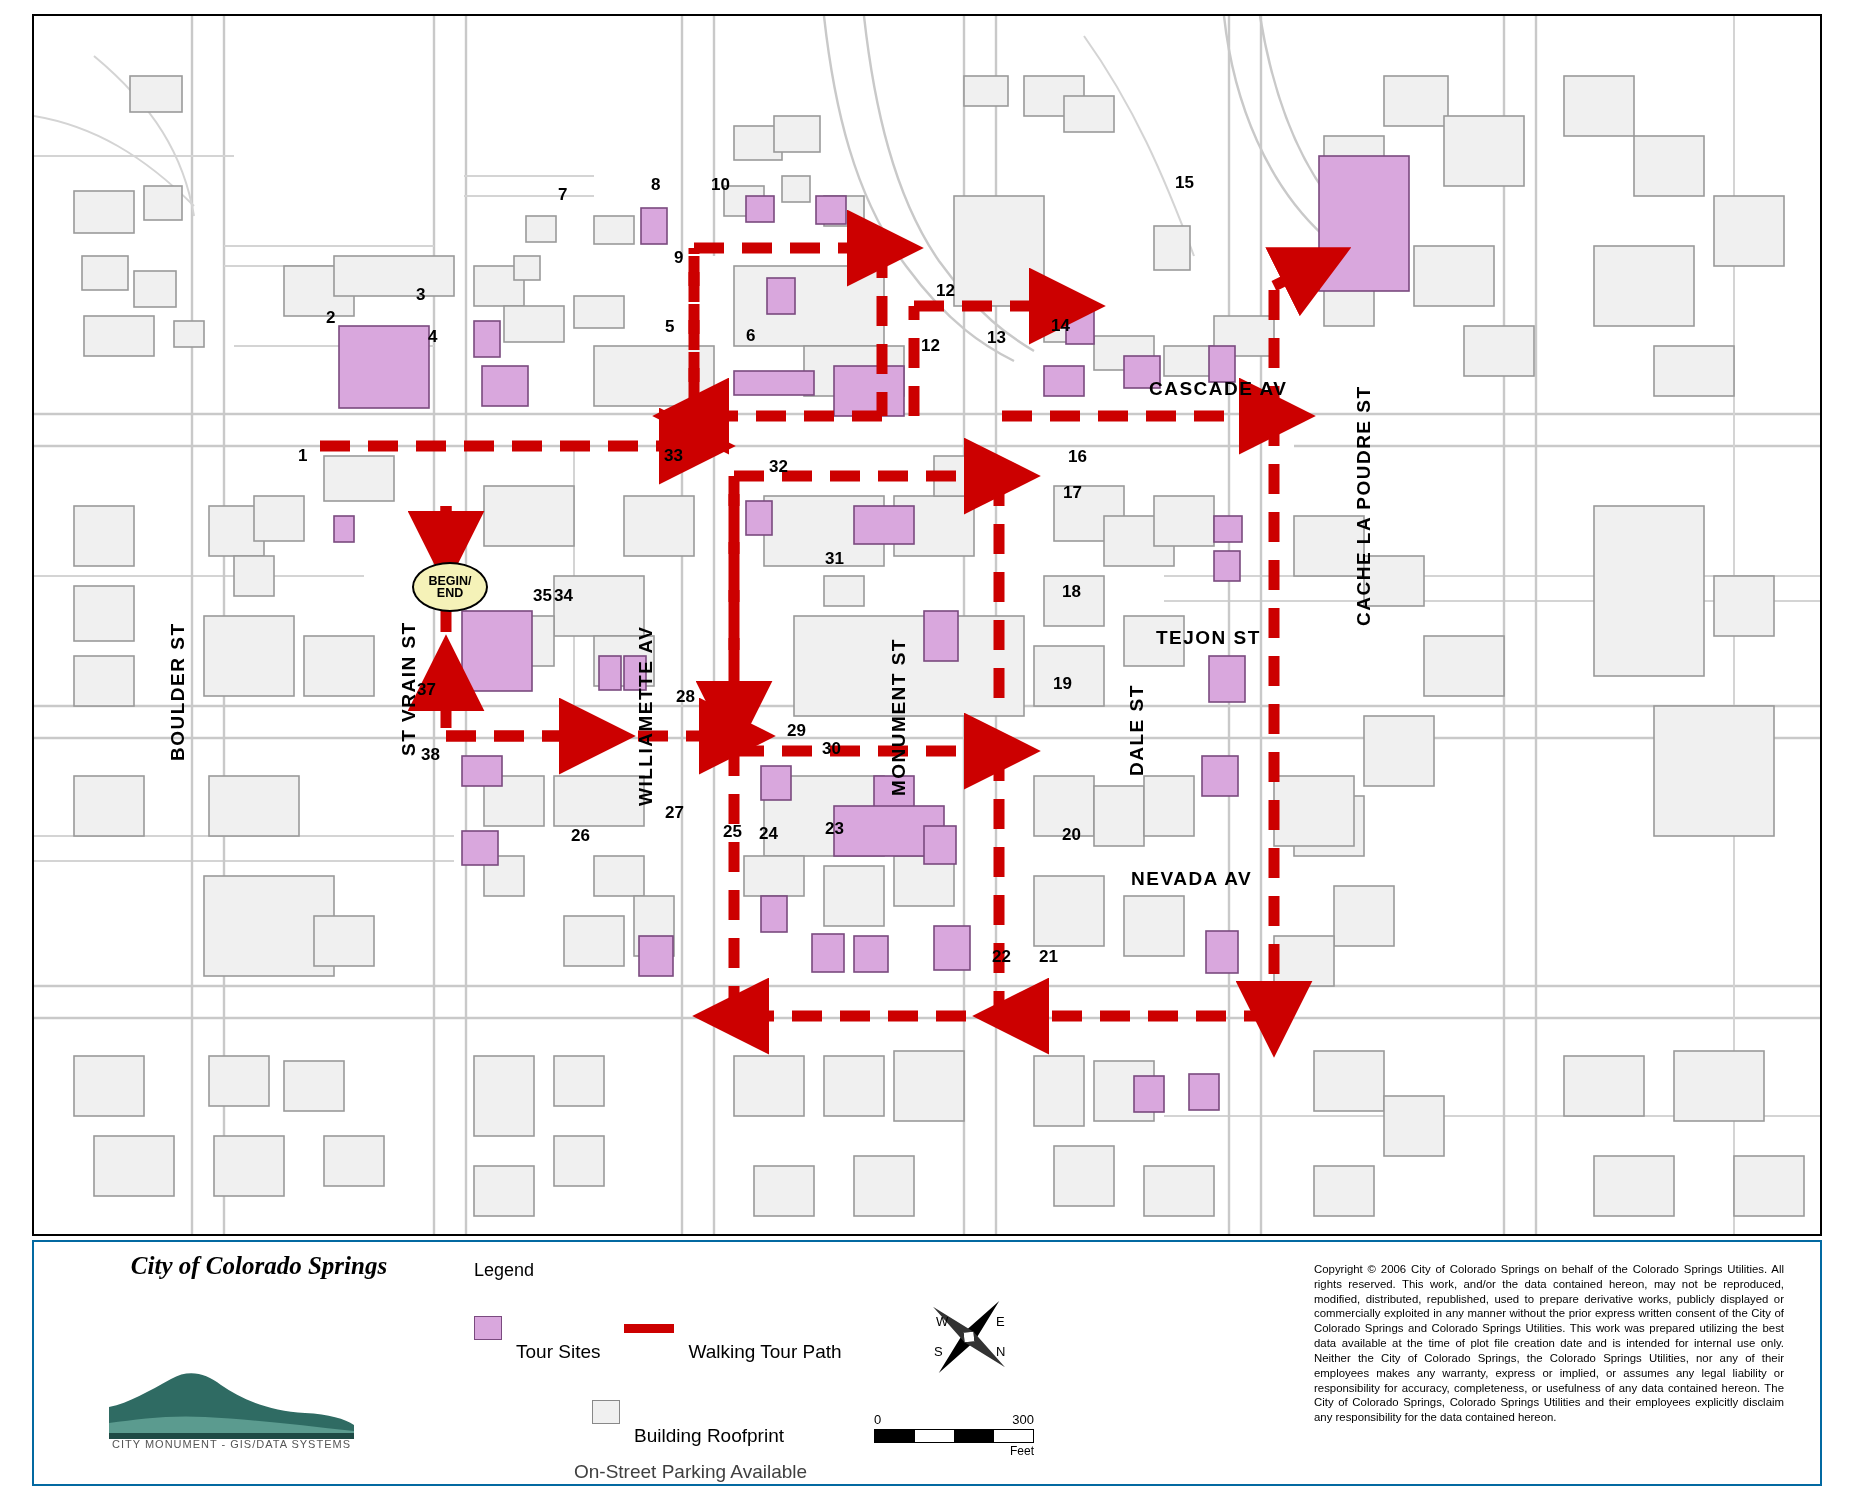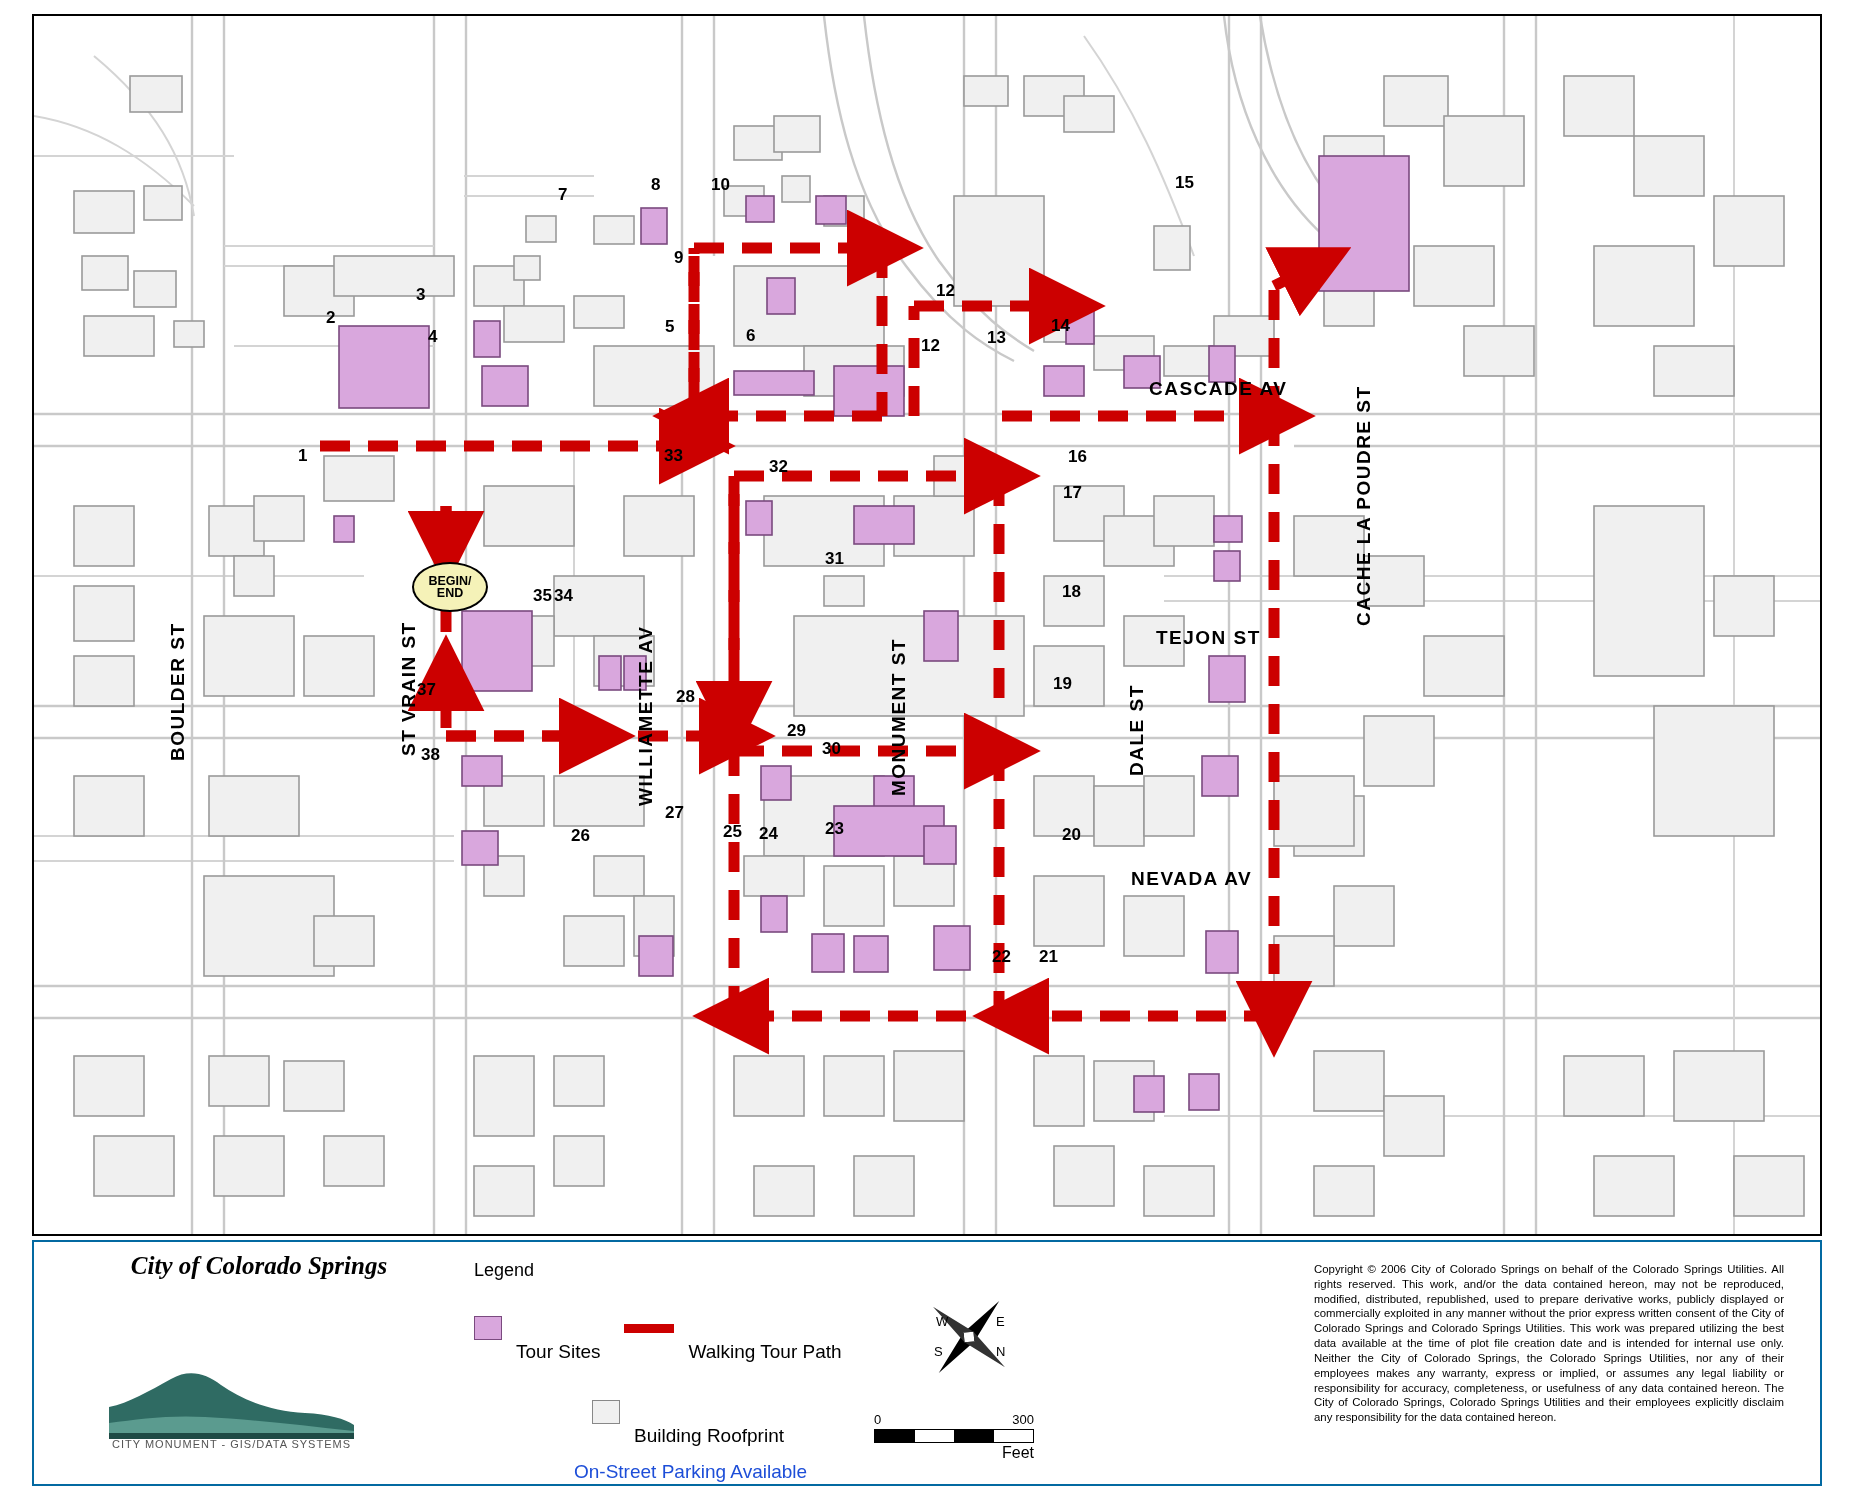--- a/index.html
+++ b/index.html
@@ -17,27 +17,27 @@
   .title-main{font-size:26px;font-weight:bold;color:#000;line-height:1.25;margin-top:3px;}
   .logo-wrap{position:absolute;left:75px;top:125px;width:245px;height:72px;}
   .logo-caption{position:absolute;left:78px;top:196px;font-size:11px;letter-spacing:1px;color:#555;}
   .legend-block{position:absolute;left:440px;top:18px;width:400px;}
   .legend-title{font-size:18px;font-weight:normal;color:#000;margin-bottom:12px;}
   .legend-row{display:flex;align-items:center;gap:14px;margin-bottom:14px;}
   .legend-label{font-size:19px;color:#000;margin-top:48px;}
   .sw-site{width:26px;height:22px;background:#d9a7dd;border:1.5px solid #7a4a7f;}
   .sw-path{width:50px;height:9px;background:#cc0000;}
   .sw-roof{width:26px;height:22px;background:#f0f0f0;border:1.5px solid #888;}
-  .legend-parking{font-size:19px;color:#1d4ed8;margin-top:6px;margin-left:30px;}
+  .legend-parking{font-size:19px;color:#404040;margin-top:6px;margin-left:30px;}
   .compass{position:absolute;left:880px;top:40px;width:110px;height:110px;}
   .scalebar{position:absolute;left:840px;top:170px;width:160px;}
   .scale-nums{display:flex;justify-content:space-between;font-size:13px;color:#000;}
   .scale-bar-img{display:flex;height:12px;border:1px solid #000;margin-top:2px;}
   .scale-seg{flex:1;}
-  .scale-feet{font-size:16px;text-align:right;margin-top:1px;}
+  .scale-feet{font-size:12px;text-align:right;margin-top:1px;}
   .copyright{position:absolute;left:1280px;top:20px;width:470px;font-size:11.4px;line-height:1.30;color:#000;text-align:justify;}
 </style>
 </head>
 <body>
 
 <div id="map-frame">
 
   <svg id="map-canvas" viewBox="0 0 1786 1218" preserveAspectRatio="none">
     <defs>
       <style>

